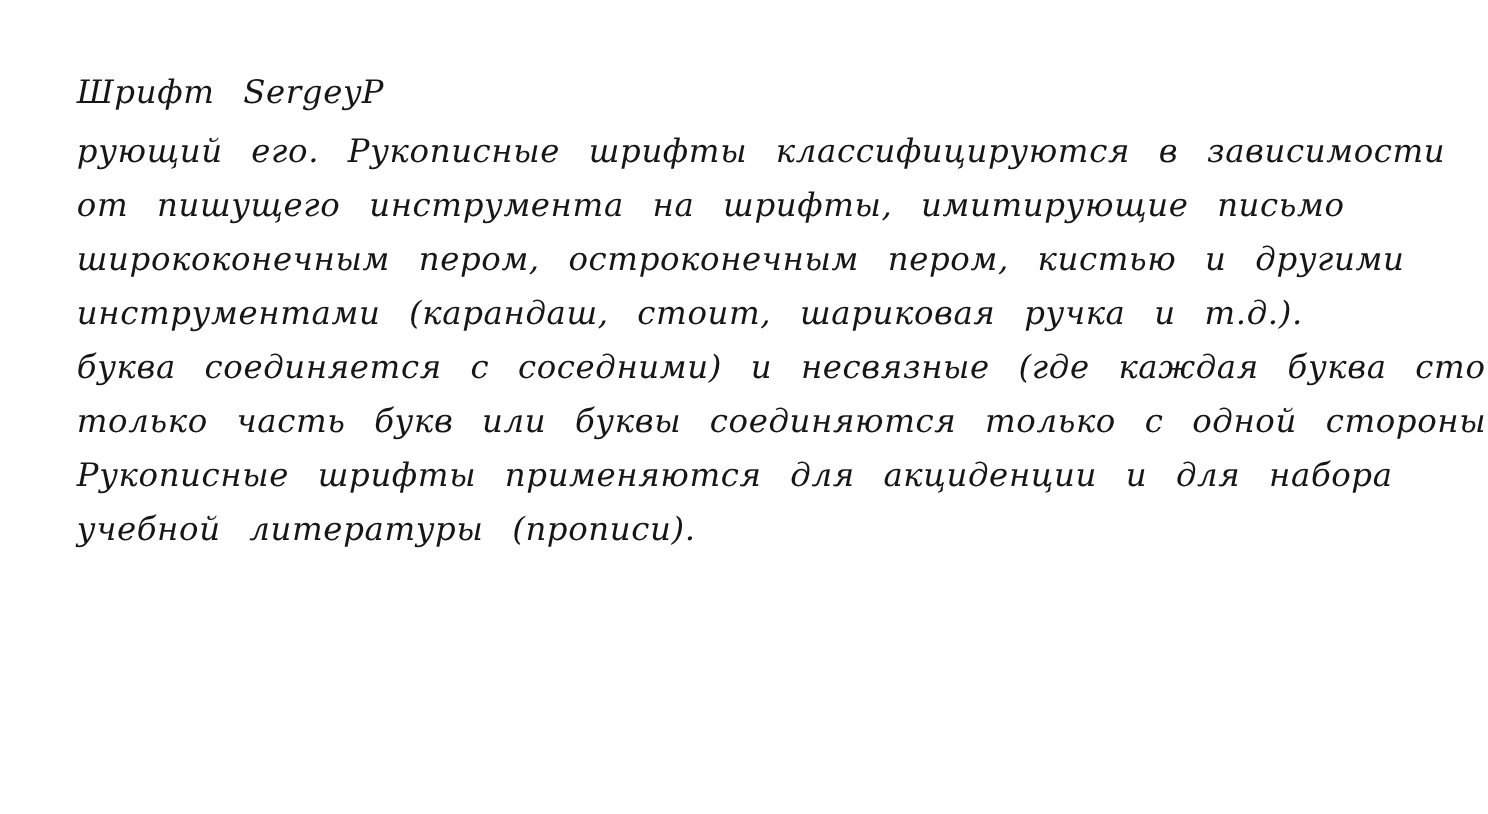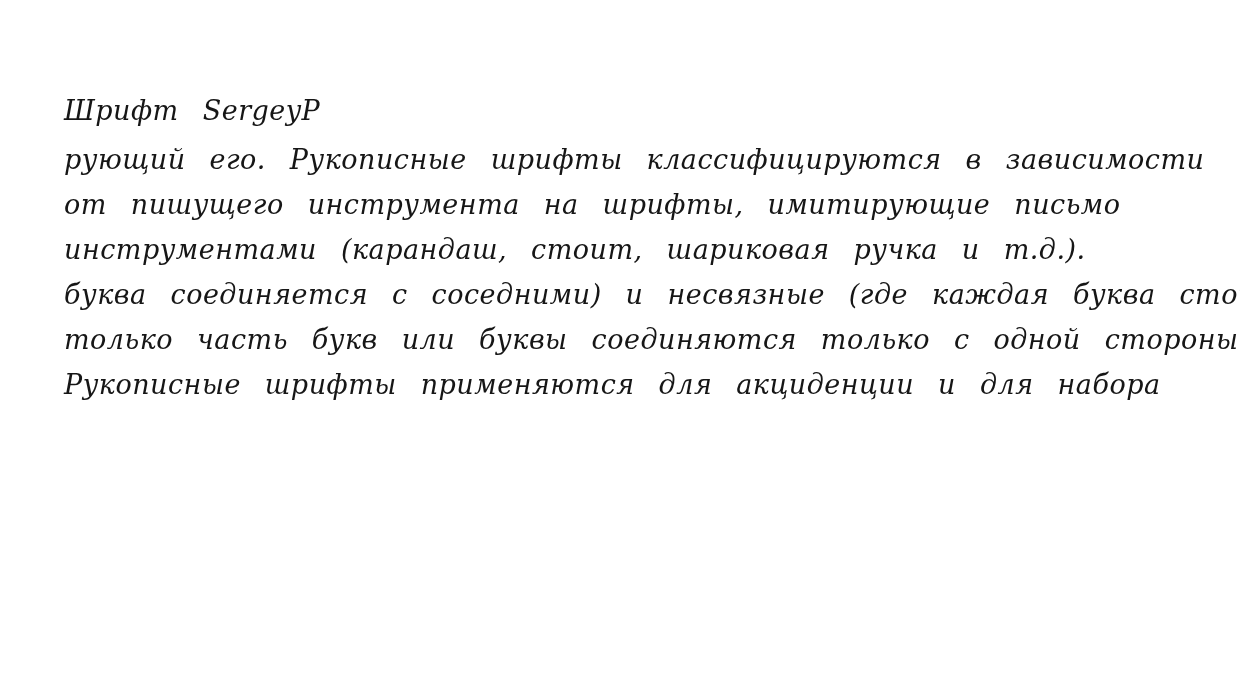--- a/index.html
+++ b/index.html
@@ -9,21 +9,21 @@
     width: 1240px;
     height: 678px;
     overflow: hidden;
   }
   .page {
     position: relative;
     width: 1240px;
     height: 678px;
     background: #ffffff;
     box-sizing: border-box;
-    padding: 88px 60px 0 64px;
+    padding: 55px 60px 0 64px;
   }
   .text-block {
     font-family: "DejaVu Serif", serif;
     font-style: italic;
     color: #161616;
     font-size: 27px;
     line-height: 45px;
     letter-spacing: 0.5px;
     word-spacing: 0.55em;
     white-space: nowrap;
@@ -36,18 +36,20 @@
   }
 </style>
 </head>
 <body>
 
 <div class="page">
   <div class="text-block">
     <div class="line title-line">Шрифт SergeyP</div>
     <div class="line">рующий его. Рукописные шрифты классифицируются в зависимости</div>
     <div class="line">от пишущего инструмента на шрифты, имитирующие письмо</div>
+    <div class="line">ширококонечным пером, остроконечным пером, кистью и другими</div>
     <div class="line">инструментами (карандаш, стоит, шариковая ручка и т.д.).</div>
     <div class="line">буква соединяется с соседними) и несвязные (где каждая буква стоит</div>
     <div class="line">только часть букв или буквы соединяются только с одной стороны.</div>
     <div class="line">Рукописные шрифты применяются для акциденции и для набора</div>
+    <div class="line">учебной литературы (прописи).</div>
   </div>
 </div>
 
 </body></html>

